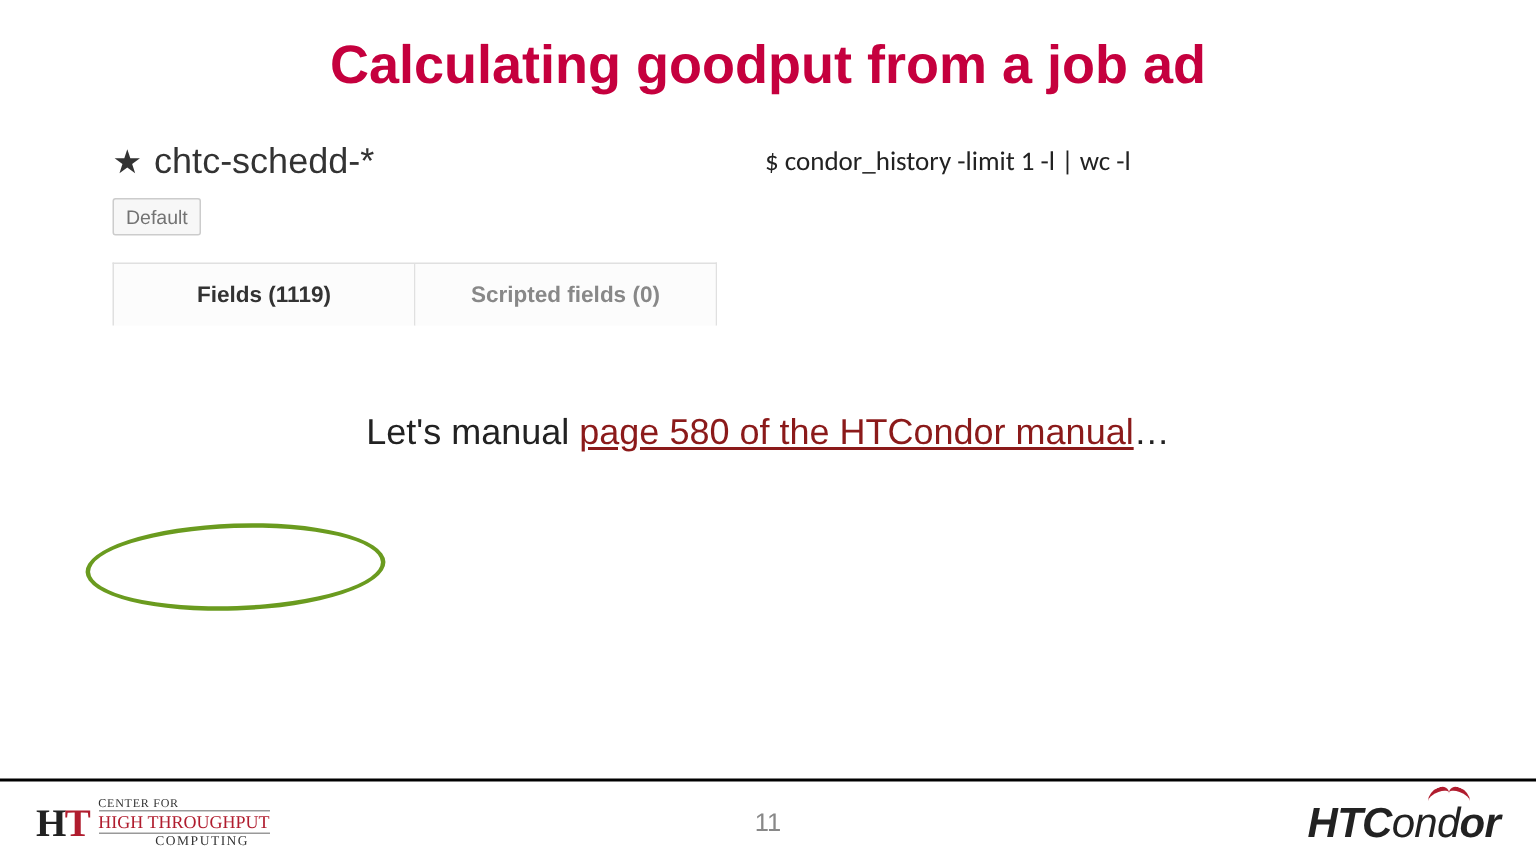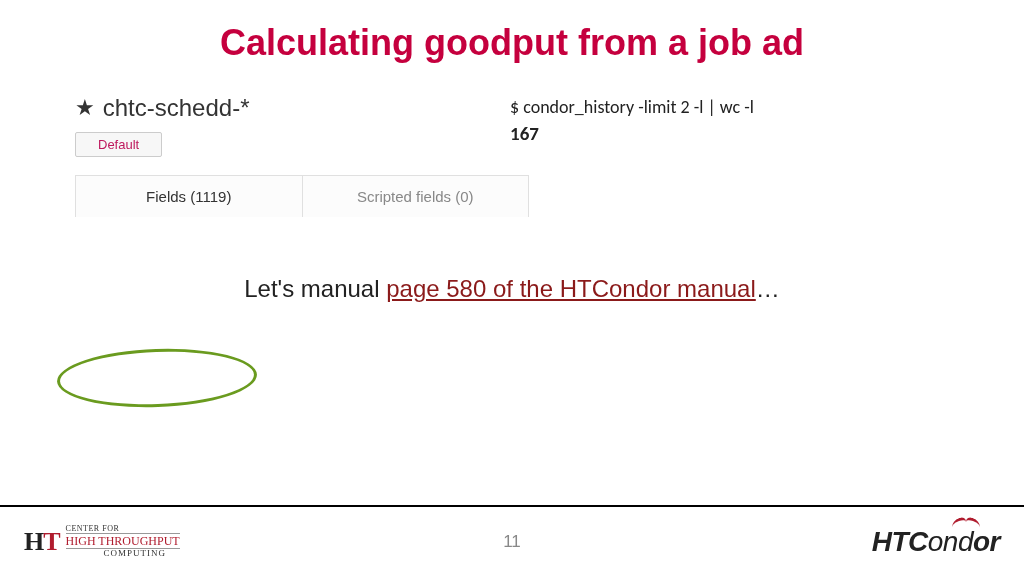--- a/index.html
+++ b/index.html
@@ -34,42 +34,43 @@
   .star-icon { font-size: 22px; color: #333; }
   .pattern-name {
     font-size: 24px;
     color: #333;
     font-weight: 400;
   }
   .default-badge {
     display: inline-block;
     border: 1px solid #ccc;
     background: #f7f7f7;
-    color: #be185d;
+    color: #737373;
     font-size: 13px;
-    padding: 4px 22px;
+    padding: 4px 8px;
     margin-top: 10px;
     border-radius: 2px;
   }
   .desc {
     margin-top: 20px;
     font-size: 16px;
     color: #333;
     line-height: 1.5;
     max-width: 390px;
     overflow: hidden;
     white-space: nowrap;
   }
   .desc .bold { font-weight: bold; }
   .tabs {
     display: flex;
     border: 1px solid #e0e0e0;
     border-bottom: none;
     margin-top: 18px;
-    width: 454px;
+    width: 403px;
+    font-weight: bold;
   }
   .tab {
     flex: 1;
     text-align: center;
     padding: 12px 8px;
     font-size: 15px;
     border-right: 1px solid #e0e0e0;
     color: #333;
     background: #fcfcfc;
   }
@@ -110,21 +111,21 @@
   .lets a {
     color: #8b1a1a;
     text-decoration: underline;
   }
   .footer {
     position: absolute;
     bottom: 0;
     left: 0;
     right: 0;
     border-top: 2px solid #000;
-    height: 71px;
+    height: 57px;
     display: flex;
     align-items: center;
     justify-content: space-between;
     padding: 0 24px;
   }
   .chtc-logo { display: flex; align-items: center; gap: 6px; }
   .ht-mark {
     font-family: "Times New Roman", serif;
     font-size: 26px;
     font-weight: bold;
@@ -185,22 +186,21 @@
     </div>
     <span class="default-badge">Default</span>
     <div class="tabs">
       <div class="tab">Fields (1119)</div>
       <div class="tab">Scripted fields (0)</div>
     </div>
     <div class="circle-highlight"></div>
   </div>
 
   <div class="right">
-    <div class="cmd">$ condor_history -limit 2 -l | wc -l</div>
-    <div class="cmd-out">167</div>
+    <div class="cmd">$ condor_history -limit 1 -l | wc -l</div>
   </div>
 </div>
 
 <div class="lets">
   <span>Let's manual </span><a href="#">page 580 of the HTCondor manual</a><span>…</span>
 </div>
 
 <div class="footer">
   <div class="chtc-logo">
     <span class="ht-mark">

